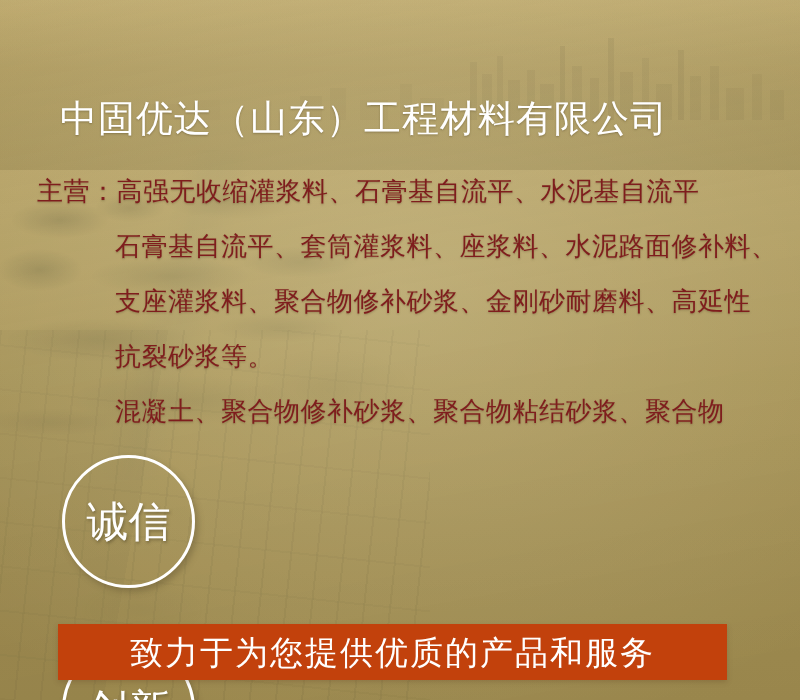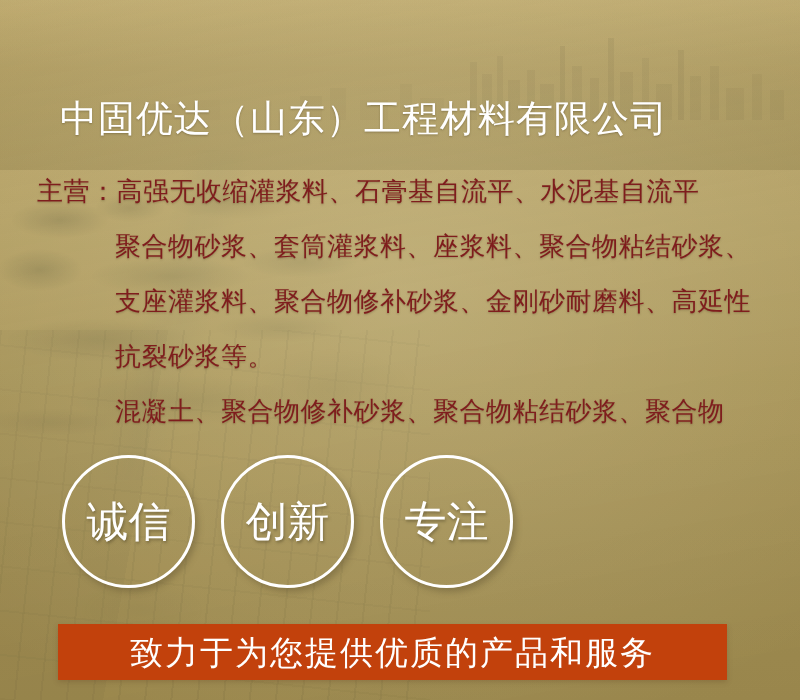--- a/index.html
+++ b/index.html
@@ -164,21 +164,22 @@
   .products .line.indent { padding-left: 78px; }
 
   
   .values {
     position: absolute;
     top: 455px;
     left: 62px;
     width: 660px;
     height: 136px;
     display: flex;
-    gap: 26px;
+    gap: 55px;
+    flex-direction: column;
   }
   .value-circle {
     width: 133px;
     height: 133px;
     border-radius: 50%;
     border: 3px solid #ffffff;
     box-sizing: border-box;
     display: flex;
     align-items: center;
     justify-content: center;
@@ -228,21 +229,21 @@
   <div class="bg-layer bg-bottom"></div>
   <div class="bg-layer bg-tint"></div>
   <div class="bg-layer bg-vignette"></div>
 
   <div class="content">
 
     <div class="company-title">中固优达（山东）工程材料有限公司</div>
 
     <div class="products">
       <div class="line">主营：高强无收缩灌浆料、石膏基自流平、水泥基自流平</div>
-      <div class="line indent">聚合物砂浆、套筒灌浆料、座浆料、聚合物粘结砂浆、</div>
+      <div class="line indent">石膏基自流平、套筒灌浆料、座浆料、水泥路面修补料、</div>
       <div class="line indent">支座灌浆料、聚合物修补砂浆、金刚砂耐磨料、高延性</div>
       <div class="line indent">抗裂砂浆等。</div>
       <div class="line indent">混凝土、聚合物修补砂浆、聚合物粘结砂浆、聚合物</div>
     </div>
 
     <div class="values">
       <div class="value-circle">
         <span>诚信</span>
       </div>
       <div class="value-circle">

